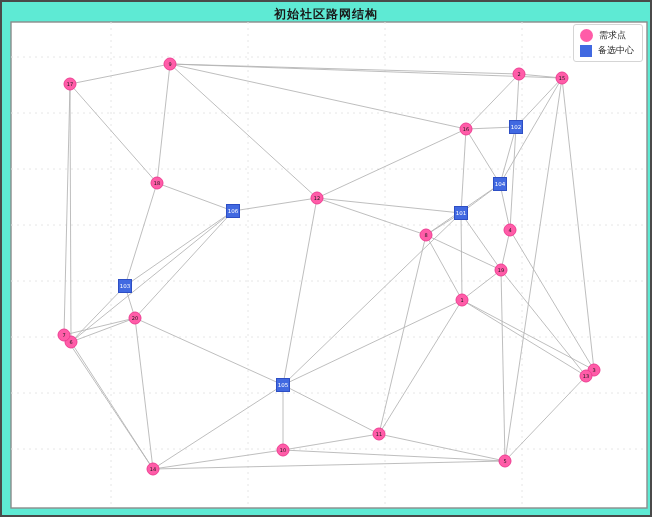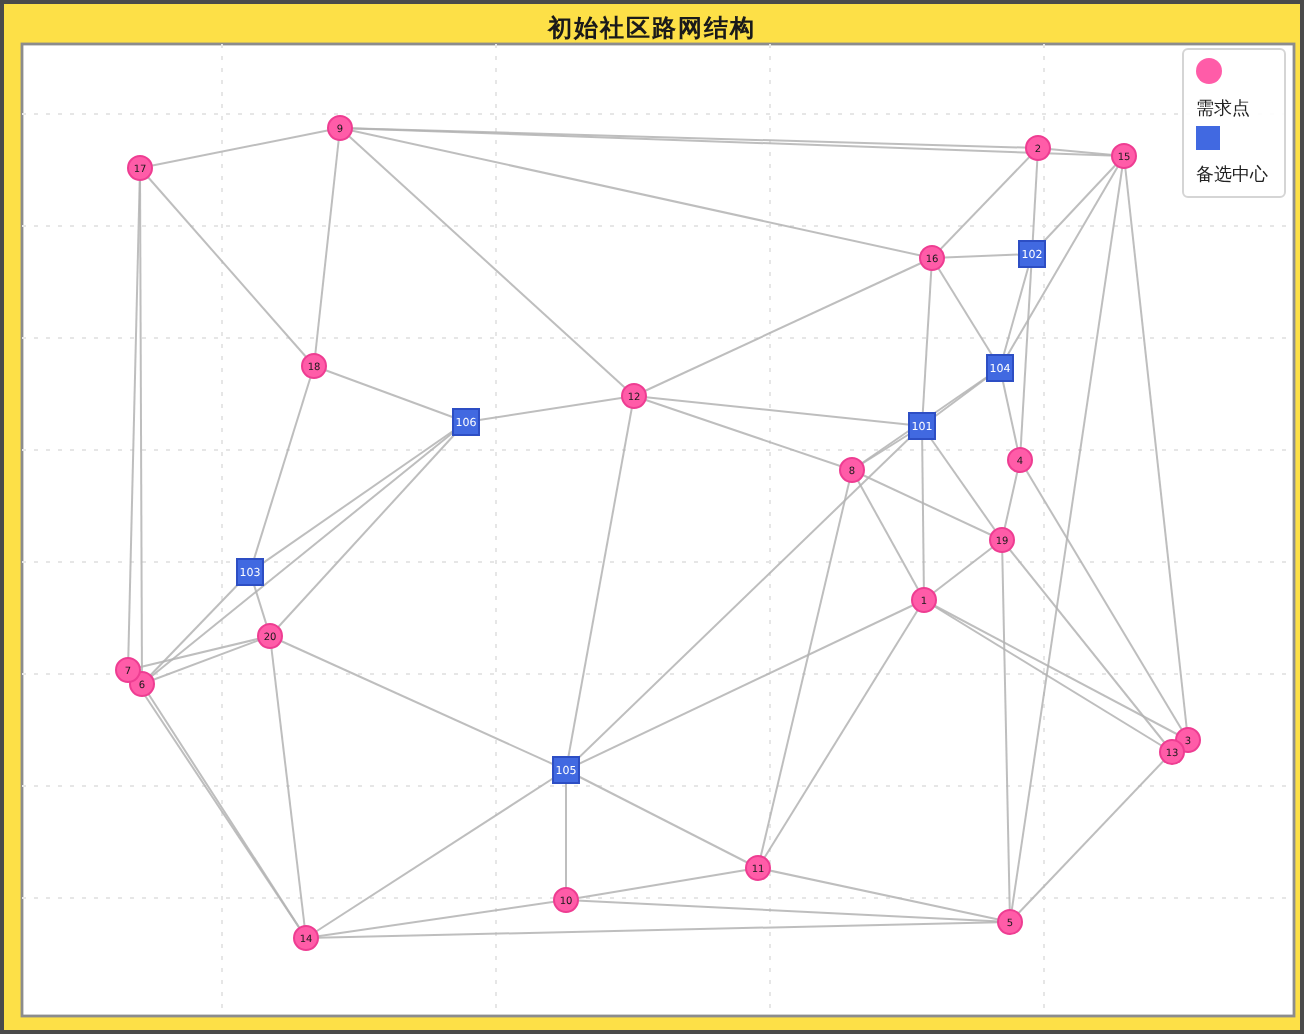--- a/index.html
+++ b/index.html
@@ -5,37 +5,37 @@
   html,body{margin:0;padding:0;}
   body{
     width:652px;height:517px;
     font-family:"DejaVu Sans","Liberation Sans",sans-serif;
     background:#ffffff;
     position:relative;
     overflow:hidden;
     box-sizing:border-box;
     border:2px solid #4a4a4a;
   }
-  .figure{position:absolute;inset:0;background:#fde047;}
+  .figure{position:absolute;inset:0;background:#5eead4;}
   .chart-title{
     position:absolute;top:4px;left:0;right:0;
     text-align:center;
     font-size:12px;font-weight:600;color:#1a1a1a;
     letter-spacing:1px;
   }
   svg.plot{position:absolute;left:0;top:0;}
   .legend{
     position:absolute;top:22px;right:7px;
     background:rgba(255,255,255,0.9);
     border:1px solid #d5d5d5;border-radius:3px;
     padding:4px 8px 4px 6px;
     display:flex;flex-direction:column;gap:2px;
     z-index:5;
   }
-  .legend-row{display:flex;align-items:flex-start;gap:6px;flex-direction:column;}
+  .legend-row{display:flex;align-items:flex-end;gap:6px;}
   .legend-marker-circle{width:13px;height:13px;border-radius:50%;display:inline-block;}
   .legend-marker-square{width:12px;height:12px;display:inline-block;}
   .legend-label{font-size:9px;color:#222;white-space:nowrap;}
 </style>
 </head>
 <body>
 
 <div class="figure">
 
   <div class="chart-title">初始社区路网结构</div>

